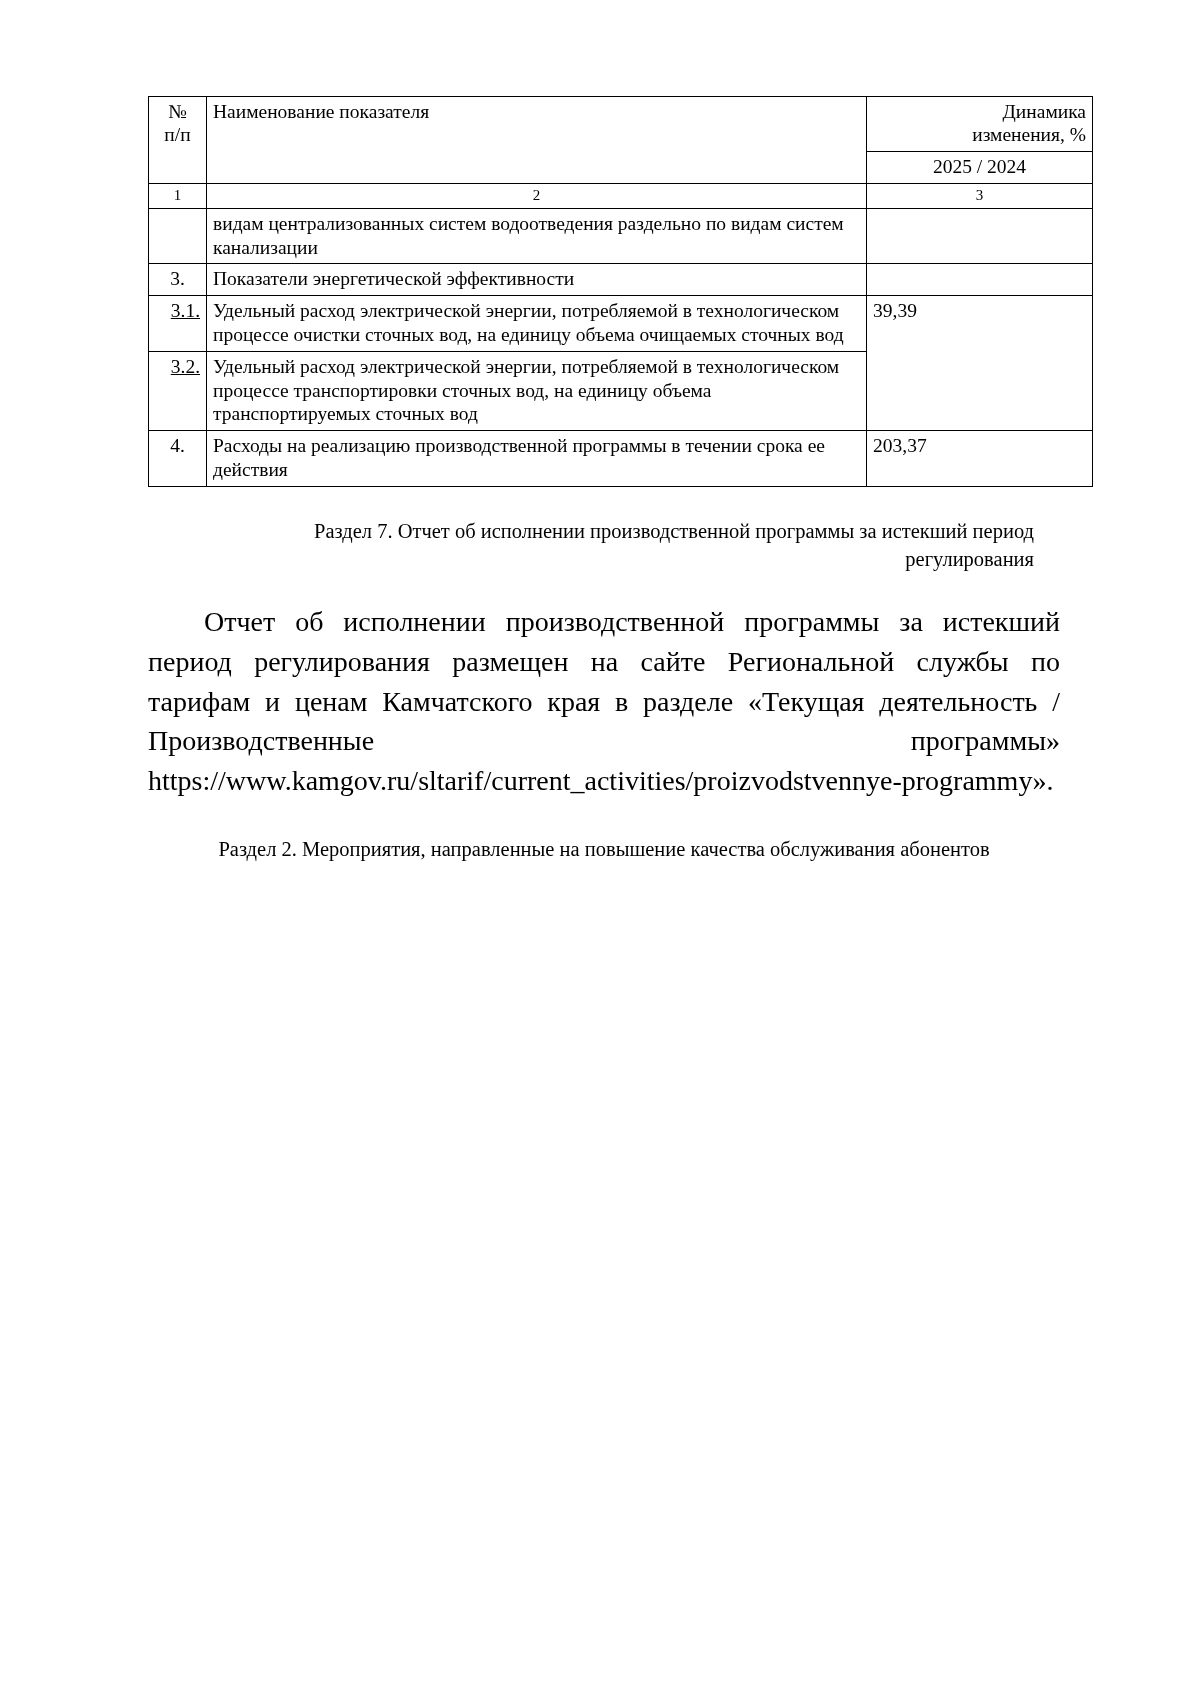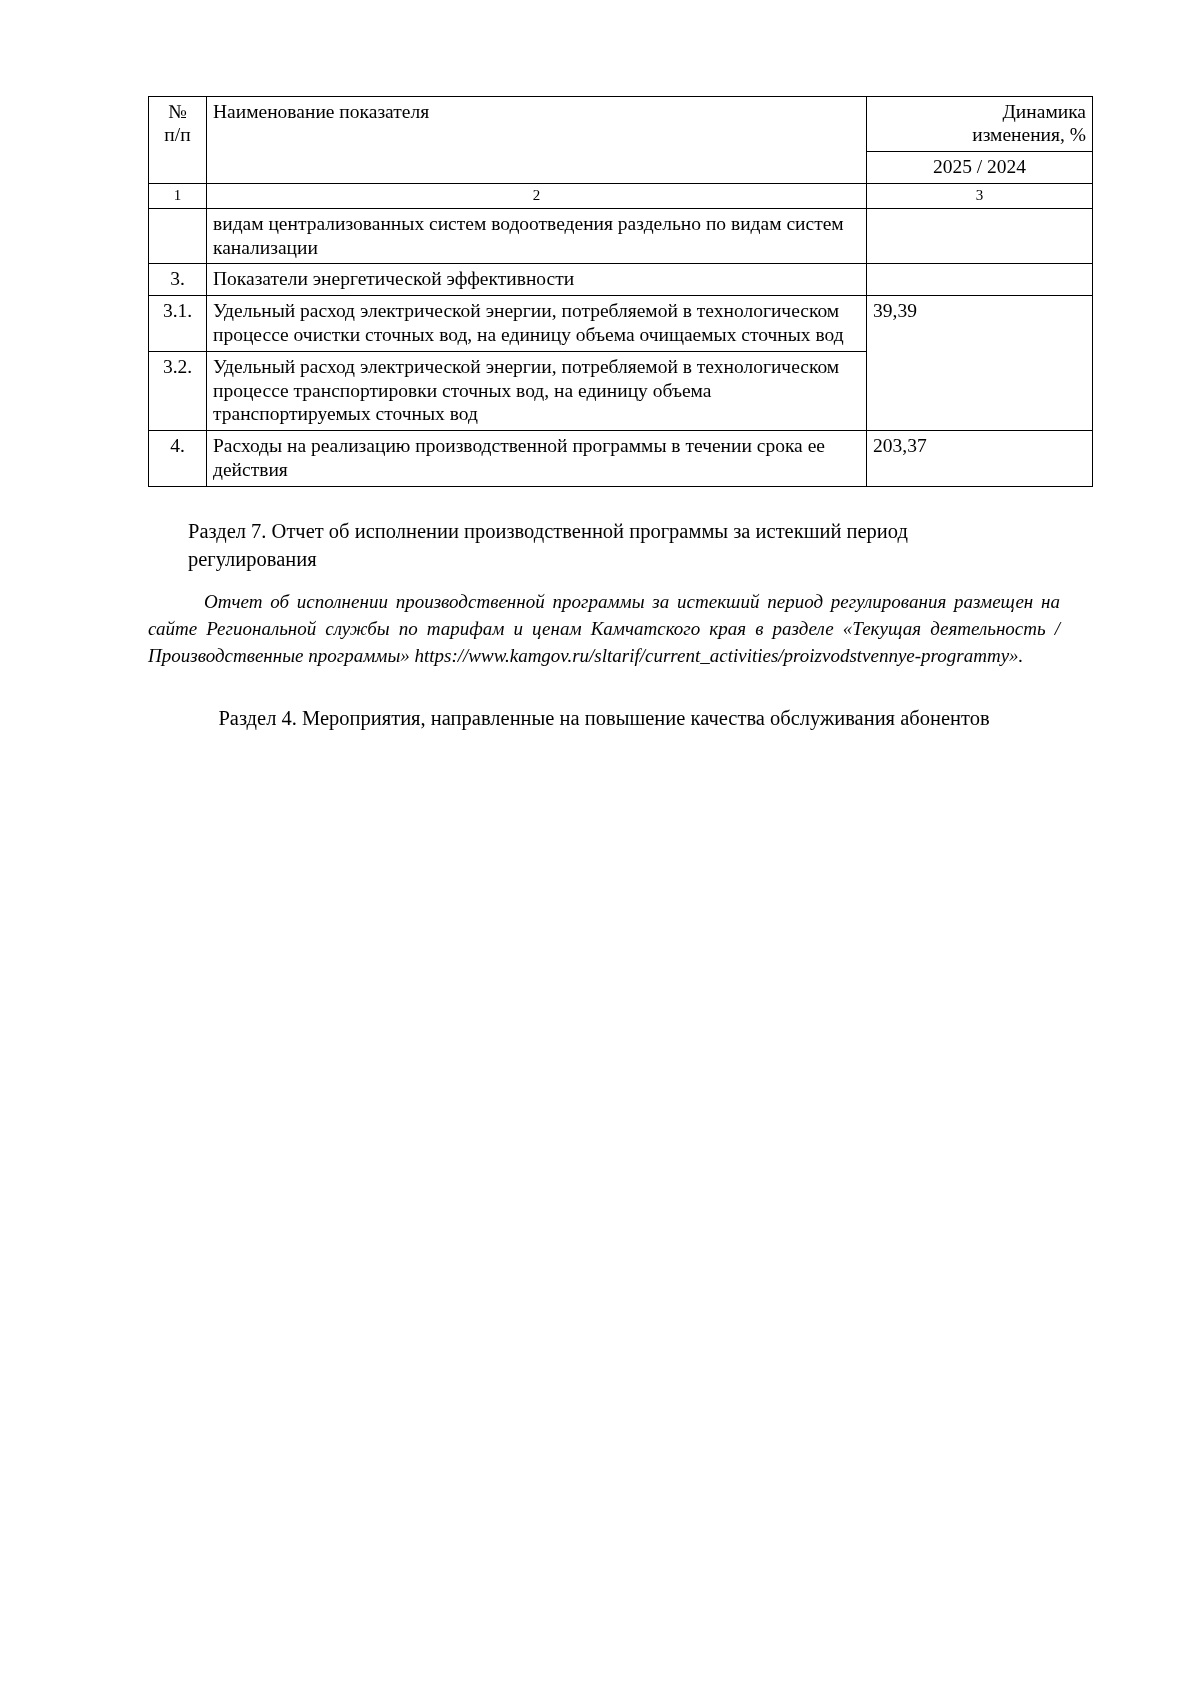--- a/index.html
+++ b/index.html
@@ -61,49 +61,49 @@
   .numrow td {
     text-align: center;
     font-size: 15px;
     padding: 0px 4px 1px 4px;
     line-height: 1.15;
   }
   .cell-no {
     text-align: center;
   }
   .cell-no-left {
-    text-align: center;
+    text-align: right;
     padding-left: 4px;
+    text-decoration: underline;
   }
   .cell-text {
     text-align: left;
   }
   .cell-val {
     text-align: left;
     vertical-align: middle;
   }
   .indent-label {
     padding-left: 22px;
   }
 
   
   .section-title {
-    text-align: left;
+    text-align: right;
     font-size: 20.5px;
     line-height: 1.38;
     margin: 30px 26px 0 40px;
   }
   .para {
     text-align: justify;
     text-justify: inter-word;
-    font-size: 19px;
+    font-size: 28px;
     line-height: 1.42;
-    margin-top: 16px;
+    margin-top: 29px;
     text-indent: 56px;
-    font-style: italic;
   }
   .section-title2 {
     text-align: center;
     font-size: 20.5px;
     line-height: 1.38;
     margin: 34px 0 0 0;
   }
 </style>
 </head>
 <body>
@@ -164,15 +164,15 @@
         <td class="cell-no">4.</td>
         <td class="cell-text">Расходы на реализацию производственной программы в течении срока ее действия</td>
         <td class="cell-val">203,37</td>
       </tr>
     </tbody>
   </table>
 
   <div class="section-title">Раздел 7. Отчет об исполнении производственной программы за истекший период регулирования</div>
   <div class="para">Отчет об исполнении производственной программы за истекший период регулирования размещен на сайте Региональной службы по тарифам и ценам Камчатского края в разделе «Текущая деятельность / Производственные программы» https://www.kamgov.ru/sltarif/current_activities/proizvodstvennye-programmy».</div>
 
-  <div class="section-title2">Раздел 4. Мероприятия, направленные на повышение качества обслуживания абонентов</div>
+  <div class="section-title2">Раздел 2. Мероприятия, направленные на повышение качества обслуживания абонентов</div>
 
 </div>
 
 </body></html>

